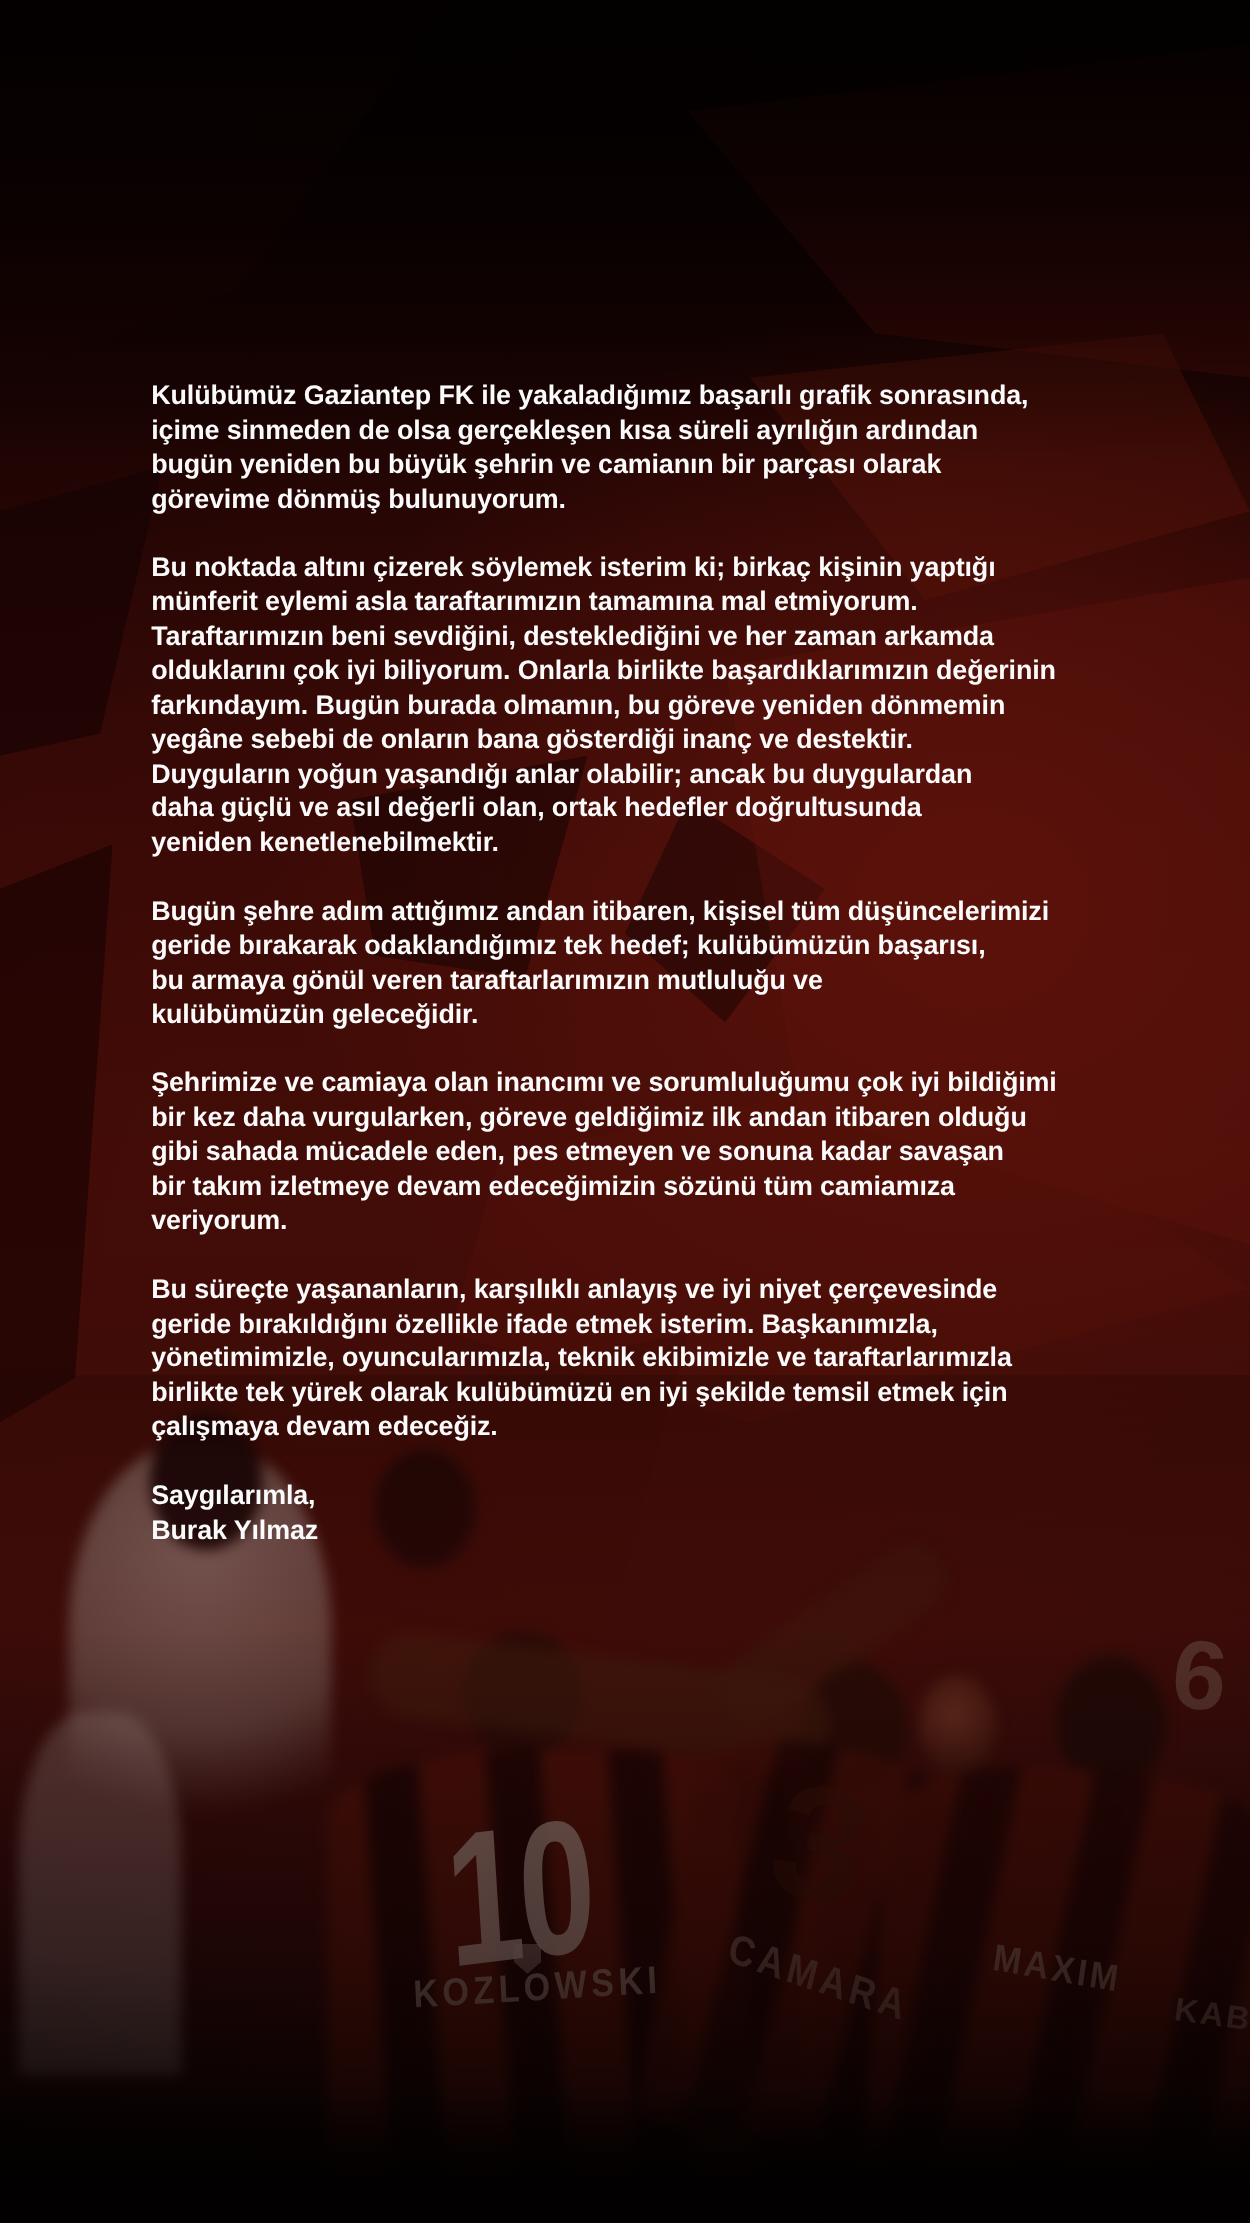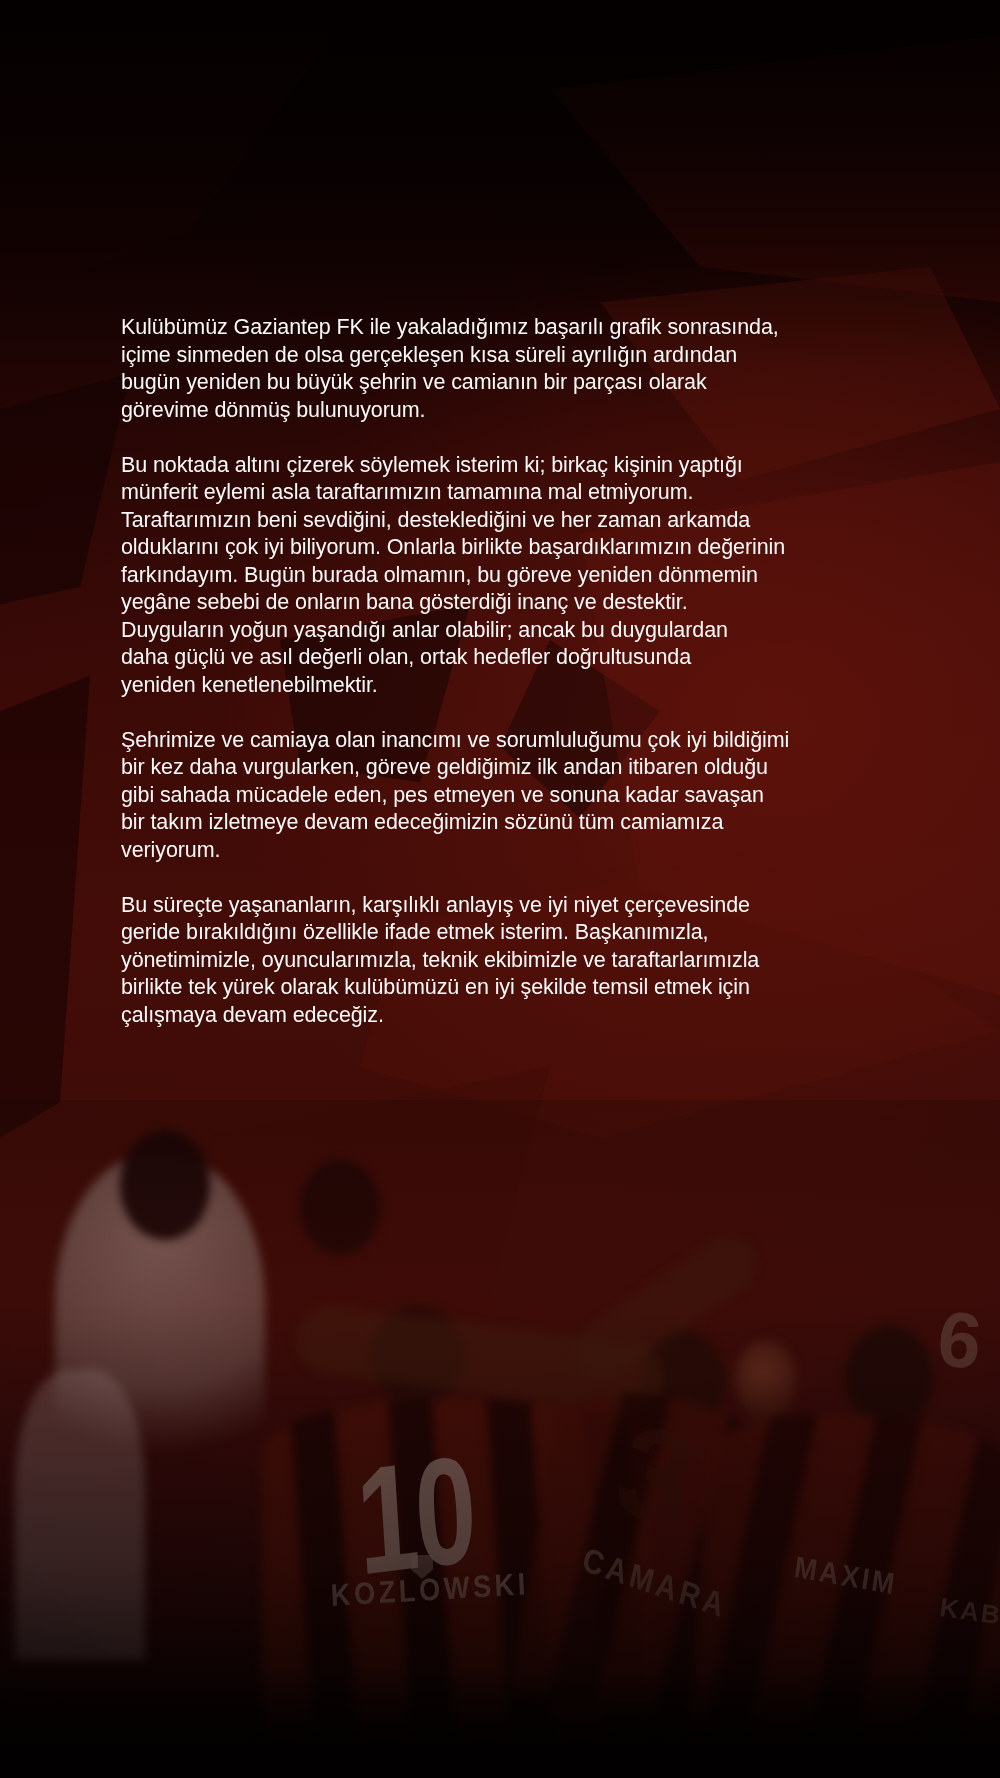--- a/index.html
+++ b/index.html
@@ -59,22 +59,22 @@
   .ph-tint{position:absolute;inset:0;pointer-events:none;
     background:linear-gradient(180deg,rgba(34,6,4,.3) 0%,rgba(72,13,7,.28) 30%,rgba(26,5,3,.5) 68%,rgba(4,1,1,.95) 100%);}
 
   
   .vign{position:absolute;left:0;width:1000px;pointer-events:none;}
   .vign-top{top:0;height:370px;background:linear-gradient(180deg,rgba(3,0,0,.96) 0%,rgba(3,0,0,.7) 40%,rgba(3,0,0,0) 100%);}
   .vign-bottom{bottom:0;height:110px;background:linear-gradient(0deg,#020000 25%,rgba(2,0,0,0) 100%);}
   .vign-frame{top:0;height:1778px;background:radial-gradient(135% 95% at 50% 46%,rgba(0,0,0,0) 55%,rgba(0,0,0,.5) 100%);}
 
   
-  .statement{position:absolute;left:121px;top:314px;width:872px;color:#fbfbfb;
-    font-size:21.5px;line-height:27.5px;font-weight:normal;letter-spacing:-.1px;}
+  .statement{position:absolute;left:121px;top:303px;width:872px;color:#fbfbfb;
+    font-size:21.5px;line-height:27.5px;font-weight:bold;letter-spacing:-.1px;}
   .statement p{margin:0 0 27.5px 0;white-space:pre-line;}
   .statement p:last-child{margin-bottom:0;}
 </style>
 </head>
 <body>
 
 <div class="canvas">
 
   <div class="shard s1"></div>
   <div class="shard s2"></div>
@@ -125,25 +125,31 @@
 görevime dönmüş bulunuyorum.</p>
     <p>Bu noktada altını çizerek söylemek isterim ki; birkaç kişinin yaptığı
 münferit eylemi asla taraftarımızın tamamına mal etmiyorum.
 Taraftarımızın beni sevdiğini, desteklediğini ve her zaman arkamda
 olduklarını çok iyi biliyorum. Onlarla birlikte başardıklarımızın değerinin
 farkındayım. Bugün burada olmamın, bu göreve yeniden dönmemin
 yegâne sebebi de onların bana gösterdiği inanç ve destektir.
 Duyguların yoğun yaşandığı anlar olabilir; ancak bu duygulardan
 daha güçlü ve asıl değerli olan, ortak hedefler doğrultusunda
 yeniden kenetlenebilmektir.</p>
+    <p>Bugün şehre adım attığımız andan itibaren, kişisel tüm düşüncelerimizi
+geride bırakarak odaklandığımız tek hedef; kulübümüzün başarısı,
+bu armaya gönül veren taraftarlarımızın mutluluğu ve
+kulübümüzün geleceğidir.</p>
     <p>Şehrimize ve camiaya olan inancımı ve sorumluluğumu çok iyi bildiğimi
 bir kez daha vurgularken, göreve geldiğimiz ilk andan itibaren olduğu
 gibi sahada mücadele eden, pes etmeyen ve sonuna kadar savaşan
 bir takım izletmeye devam edeceğimizin sözünü tüm camiamıza
 veriyorum.</p>
     <p>Bu süreçte yaşananların, karşılıklı anlayış ve iyi niyet çerçevesinde
 geride bırakıldığını özellikle ifade etmek isterim. Başkanımızla,
 yönetimimizle, oyuncularımızla, teknik ekibimizle ve taraftarlarımızla
 birlikte tek yürek olarak kulübümüzü en iyi şekilde temsil etmek için
 çalışmaya devam edeceğiz.</p>
+    <p>Saygılarımla,
+Burak Yılmaz</p>
   </div>
 
 </div>
 
 </body></html>

